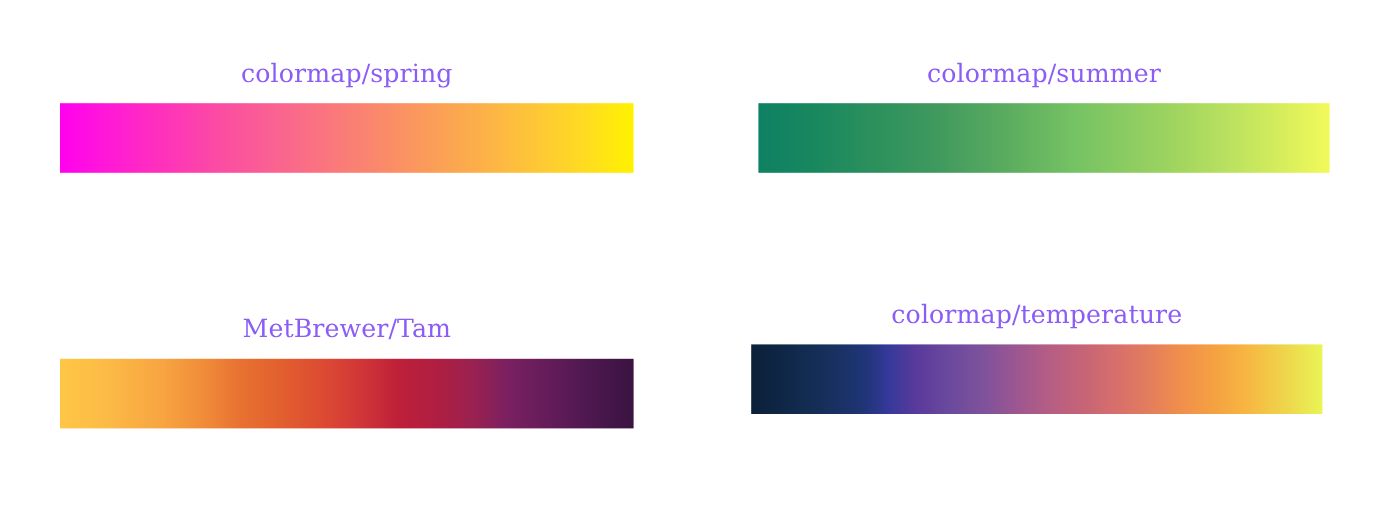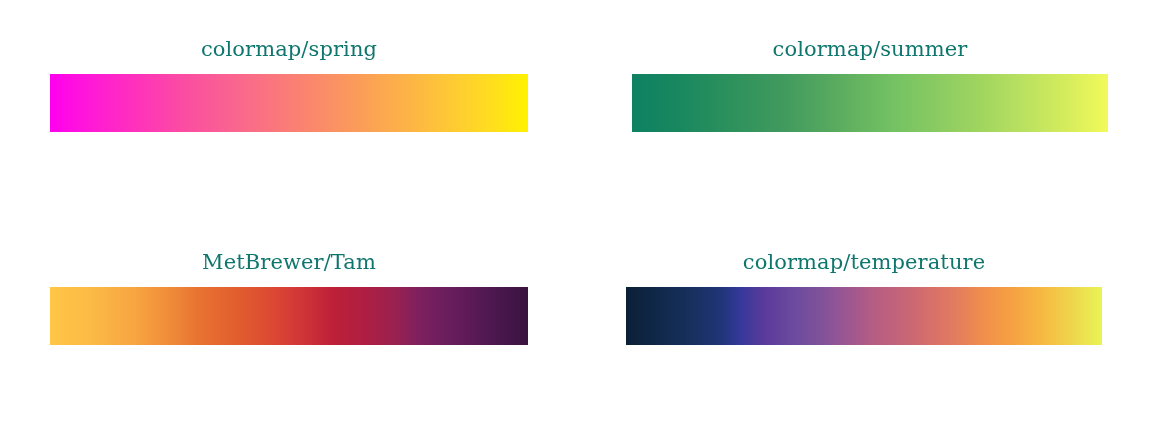--- a/index.html
+++ b/index.html
@@ -21,37 +21,37 @@
   }
   .panel {
     position: absolute;
     box-sizing: border-box;
   }
   .panel-title {
     text-align: center;
     font-family: "DejaVu Serif", "Liberation Serif", serif;
     font-size: 21px;
     line-height: 26px;
-    color: #0f766e;
+    color: #8b5cf6;
     letter-spacing: 0.1px;
     white-space: nowrap;
-    margin: 0;
+    margin: 12px;
     padding: 0;
   }
   .colorbar {
     width: 100%;
     height: 58px;
     margin-top: 12px;
     display: block;
   }
   
   .panel-r0c0 { left: 50px;  top: 36px;  width: 478px; }
   .panel-r0c1 { left: 632px; top: 36px; width: 476px; }
   .panel-r1c0 { left: 50px;  top: 249px; width: 478px; }
-  .panel-r1c1 { left: 626px; top: 249px; width: 476px; }
+  .panel-r1c1 { left: 626px; top: 237px; width: 476px; }
 </style>
 </head>
 <body style="background: rgb(255, 255, 255);">
 
 <div class="gallery" style="width: 1152px; height: 422px;">
 
   <div class="panel panel-r0c0">
     <div class="panel-title">colormap/spring</div>
     <div class="colorbar" style="background: linear-gradient(to right, rgb(255, 0, 238) 0%, rgb(255, 24, 216) 8%, rgb(255, 47, 190) 17%, rgb(251, 74, 164) 27%, rgb(250, 100, 144) 38%, rgb(250, 125, 118) 50%, rgb(250, 142, 102) 58%, rgb(251, 162, 84) 67%, rgb(253, 182, 68) 76%, rgb(254, 204, 50) 85%, rgb(255, 223, 28) 93%, rgb(255, 242, 0) 100%);"></div>
   </div>

